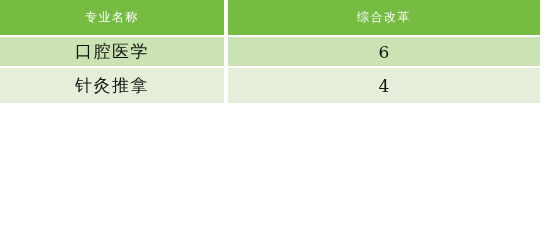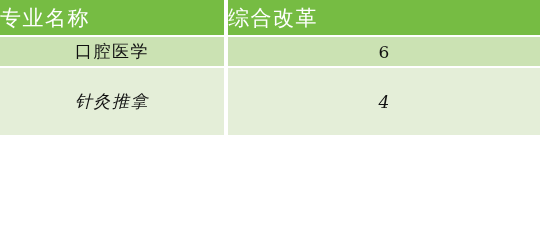--- a/index.html
+++ b/index.html
@@ -35,23 +35,23 @@
   .gap-cell {
     background: #ffffff;
     padding: 0;
     border: none;
   }
 
   .hdr-row td {
     height: 35px;
     background: #76bc43;
     color: #ffffff;
-    font-size: 21px;
+    font-size: 12px;
     font-weight: 400;
-    text-align: left;
+    text-align: center;
     vertical-align: middle;
     letter-spacing: 1.5px;
     padding: 0;
     border: none;
   }
   .hdr-row td.gap-cell { background: #ffffff; }
 
   .spacer-row td {
     height: 2px;
     background: #ffffff;
@@ -75,23 +75,22 @@
   .row-1 td.gap-cell { background: #ffffff; }
 
   .row-2 td {
     height: 35px;
     background: #e4eed8;
     color: #111111;
     font-size: 17px;
     text-align: center;
     vertical-align: middle;
     letter-spacing: 1.5px;
-    padding: 16px;
+    padding: 0;
     border: none;
-    font-style: italic;
   }
   .row-2 td.gap-cell { background: #ffffff; }
 
   td.value-cell {
     font-family: "DejaVu Serif", "Liberation Serif", serif;
     letter-spacing: 0;
     font-size: 17px;
   }
 </style>
 </head>

